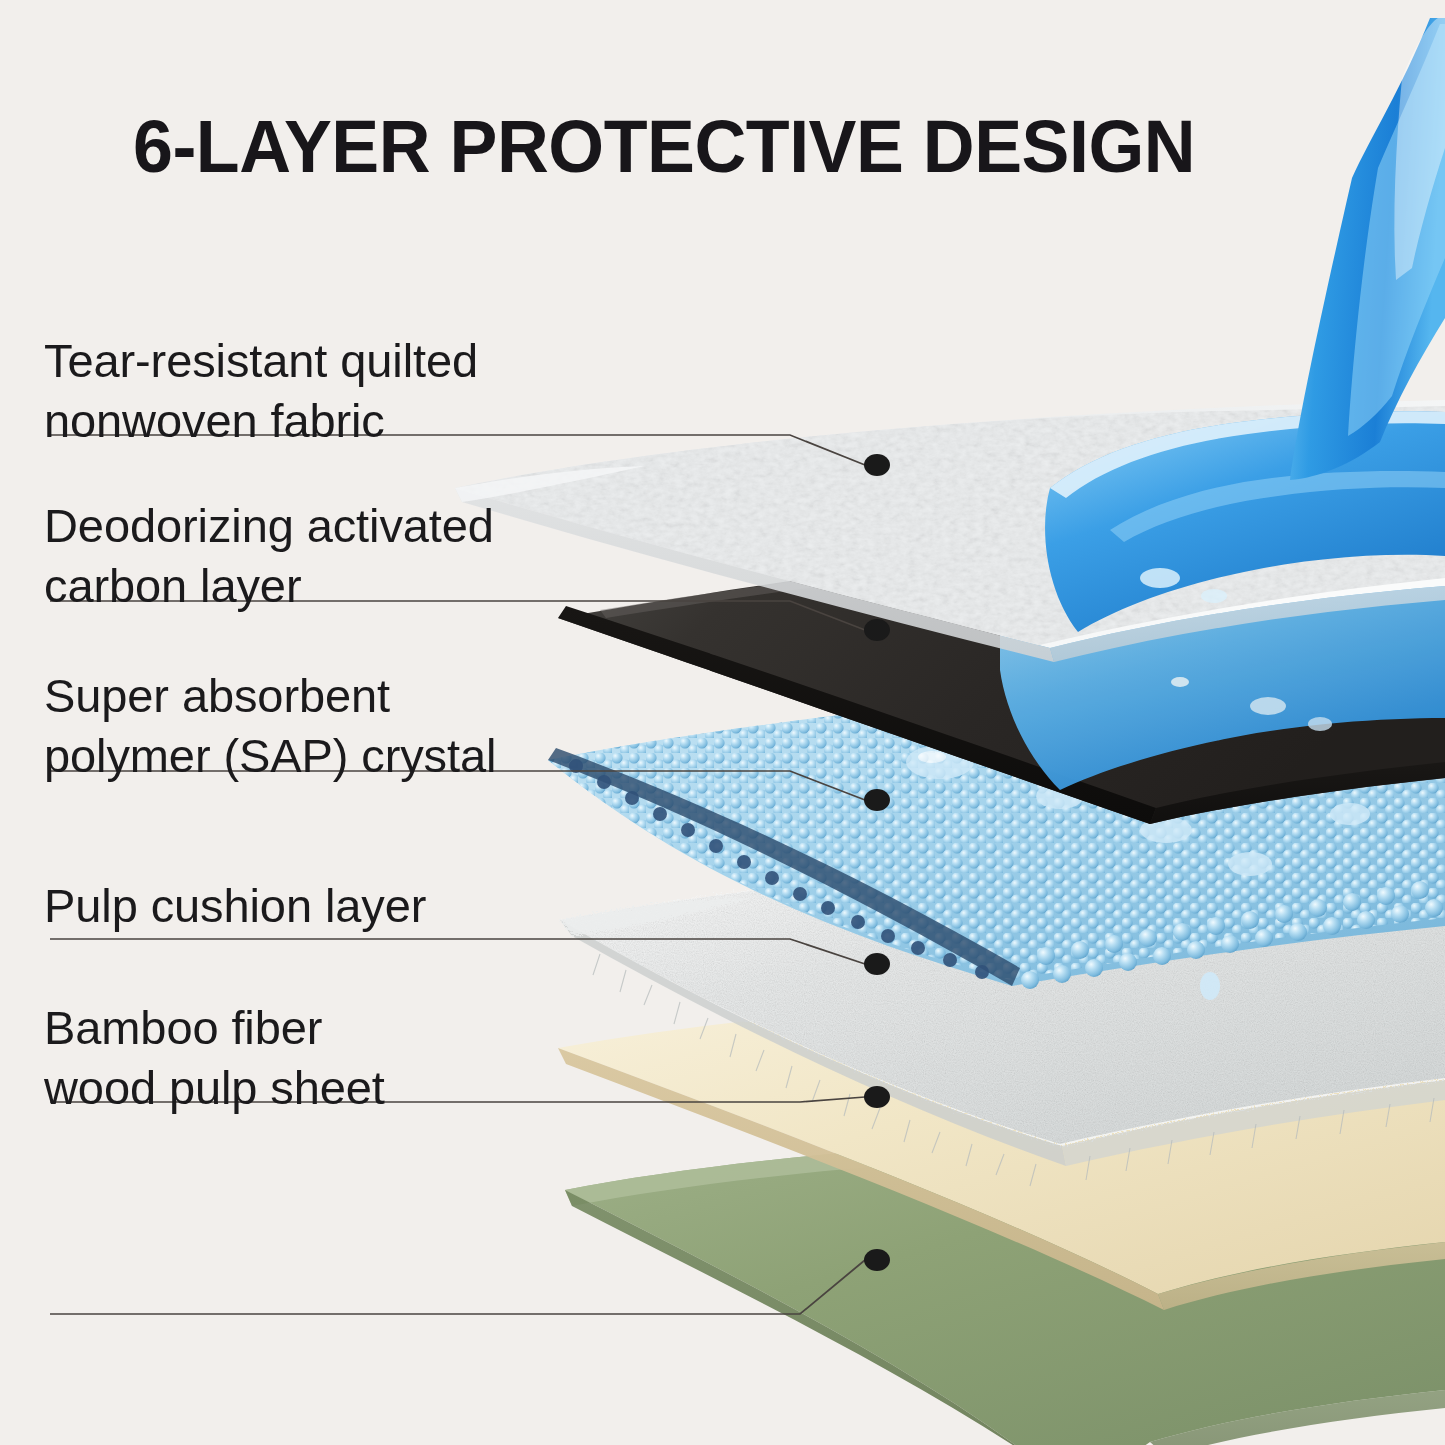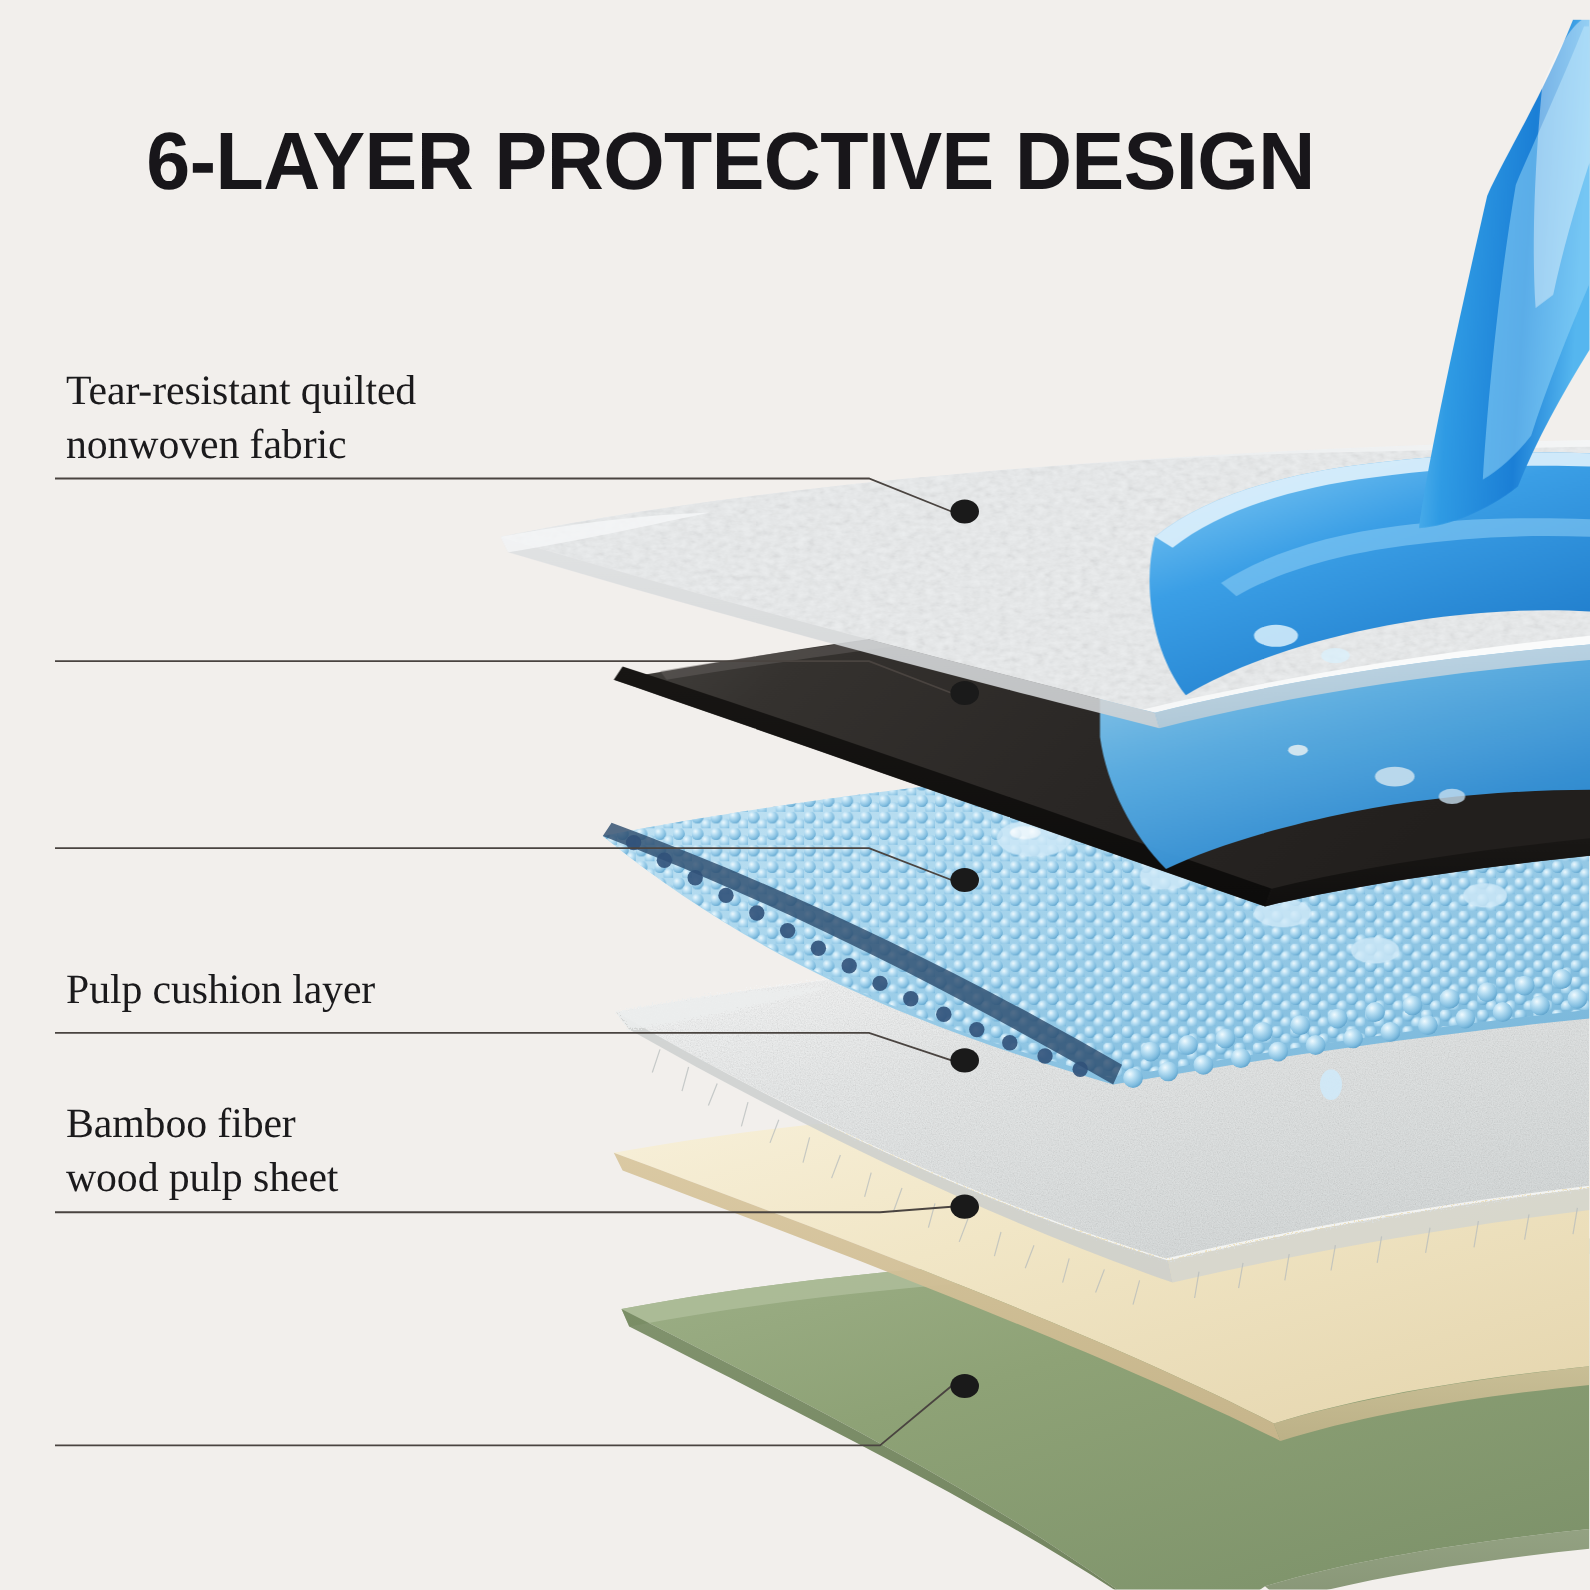--- a/index.html
+++ b/index.html
@@ -16,24 +16,24 @@
   .title{
     position:absolute;left:133px;top:92px;
     font-size:74px;font-weight:700;letter-spacing:-0.5px;
     color:#18161a;white-space:nowrap;
     transform:scaleX(.97);transform-origin:left center;
     line-height:1;
   }
 
   
   .label{
-    position:absolute;left:60px;
+    position:absolute;left:44px;
     color:#1b1a1c;
-    font-size:38px;font-weight:400;line-height:1.28;
-    letter-spacing:-0.1px;white-space:pre-line;font-family:Liberation Serif, serif;
+    font-size:47px;font-weight:400;line-height:1.28;
+    letter-spacing:-0.1px;white-space:pre-line;
   }
   .l0{top:313px}
   .l1{top:478px}
   .l2{top:648px}
   .l3{top:858px}
   .l4{top:980px}
   .l5{top:1146px}
 </style>
 </head>
 <body style="background: rgb(242, 239, 236);">
@@ -358,17 +358,21 @@
       <ellipse cx="877" cy="946" rx="13" ry="11"></ellipse>
       <ellipse cx="877" cy="1079" rx="13" ry="11"></ellipse>
       <ellipse cx="877" cy="1242" rx="13" ry="11"></ellipse>
     </g>
   </svg>
 
   <div class="title">6-LAYER PROTECTIVE DESIGN</div>
 
   <div class="label l0">Tear-resistant quilted
 nonwoven fabric</div>
+  <div class="label l1">Deodorizing activated
+carbon layer</div>
+  <div class="label l2">Super absorbent
+polymer (SAP) crystal</div>
   <div class="label l4">Bamboo fiber
 wood pulp sheet</div>
   <div class="label l3">Pulp cushion layer</div>
 
 </div>
 
 </body></html>

